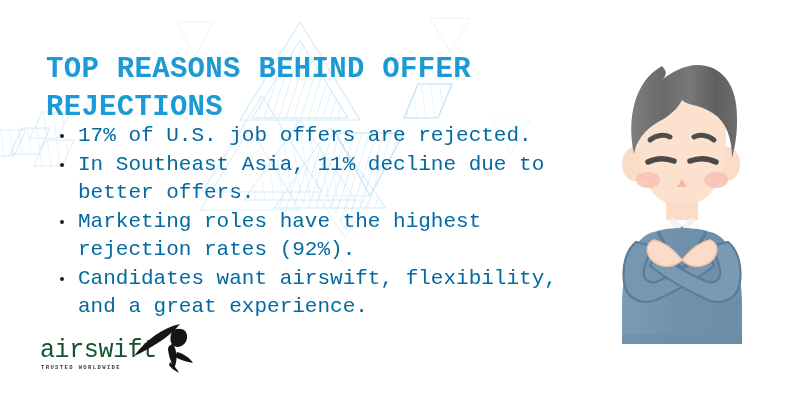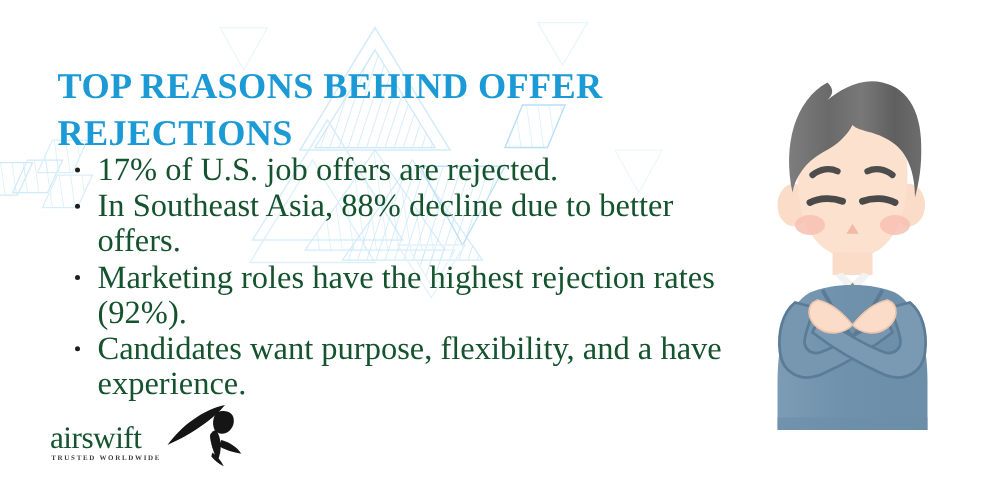--- a/index.html
+++ b/index.html
@@ -6,21 +6,21 @@
     margin: 0;
     padding: 0;
     background: #ffffff;
   }
   #slide {
     position: relative;
     width: 800px;
     height: 400px;
     background: #ffffff;
     overflow: hidden;
-    font-family: Liberation Serif, serif;
+    font-family: Liberation Mono, monospace;
     border-radius: 24px;
   }
 
   
   #bg-pattern {
     position: absolute;
     left: 0; top: 0;
     width: 800px;
     height: 400px;
     pointer-events: none;
@@ -45,23 +45,23 @@
     left: 56px;
     top: 122px;
     width: 540px;
     margin: 0;
     padding: 0;
     list-style: none;
   }
   #bullets li {
     position: relative;
     padding-left: 22px;
-    font-size: 26px;
+    font-size: 21px;
     line-height: 28px;
-    color: #14532d;
+    color: #0369a1;
     margin-bottom: 1px;
   }
   #bullets li .dot {
     position: absolute;
     left: 4px;
     top: 12px;
     width: 4px;
     height: 4px;
     border-radius: 50%;
     background: #1e1e1e;
@@ -150,29 +150,29 @@
 
   <h1 id="title" style="color: rgb(27, 154, 214);">TOP REASONS BEHIND OFFER REJECTIONS</h1>
 
   <ul id="bullets">
     <li>
       <span class="dot"></span>
       <span>17% of U.S. job offers are rejected.</span>
     </li>
     <li>
       <span class="dot"></span>
-      <span>In Southeast Asia, 88% decline due to better offers.</span>
+      <span>In Southeast Asia, 11% decline due to better offers.</span>
     </li>
     <li>
       <span class="dot"></span>
       <span>Marketing roles have the highest rejection rates (92%).</span>
     </li>
     <li>
       <span class="dot"></span>
-      <span>Candidates want purpose, flexibility, and a have experience.</span>
+      <span>Candidates want airswift, flexibility, and a great experience.</span>
     </li>
   </ul>
 
   <div id="logo">
     <div id="logo-wordmark">airswift</div>
     <div id="logo-tagline">TRUSTED WORLDWIDE</div>
     <svg id="logo-bird" width="62" height="52" viewBox="0 0 62 52" xmlns="http://www.w3.org/2000/svg">
 
       <path d="M2 34 C14 18 30 6 48 2 C40 12 28 20 16 27 C11 30 6 32 2 34 Z" fill="#151515"></path>
 

